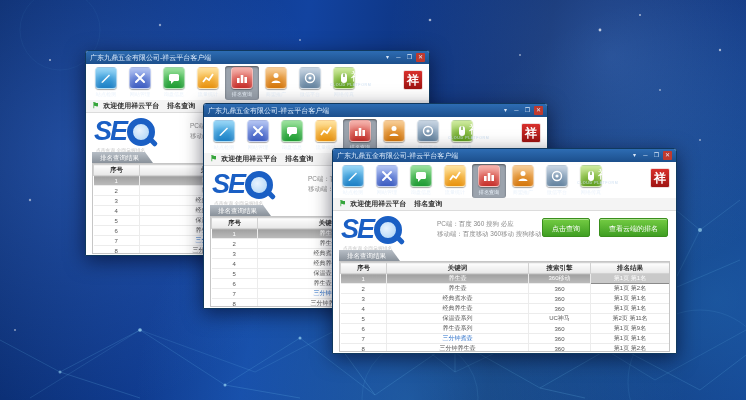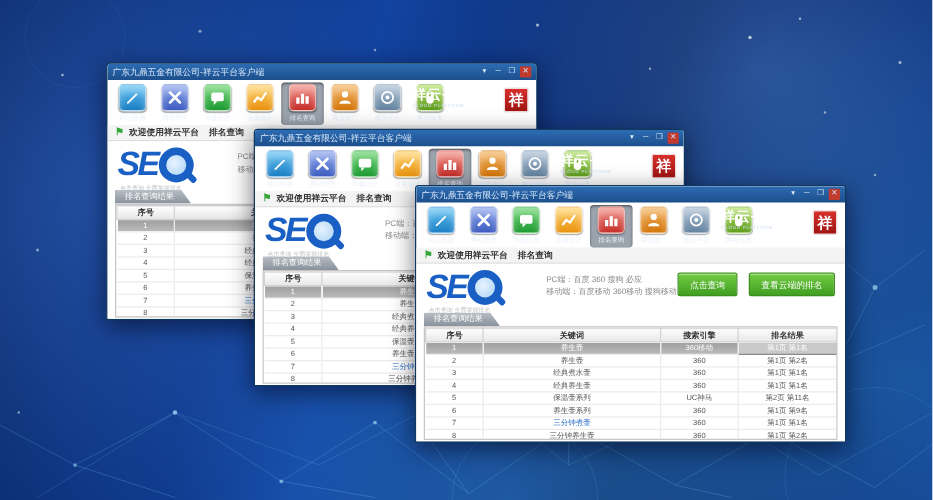--- a/index.html
+++ b/index.html
@@ -42,21 +42,21 @@
   .ic2{background:linear-gradient(#8aa4ec,#3d5cc0);}
   .ic3{background:linear-gradient(#66d26a,#1f9a34);}
   .ic4{background:linear-gradient(#ffd36b,#e8920f);}
   .ic5{background:linear-gradient(#f08a80,#c62f2a);}
   .ic6{background:linear-gradient(#f2b25e,#d4760b);}
   .ic7{background:linear-gradient(#a9bdd2,#64839f);}
   .ic8{background:linear-gradient(#b4e06a,#5f9c1e);}
 
   .brand{position:absolute;right:6px;top:6px;display:flex;align-items:center;gap:4px;}
   .brand-txt{text-align:left;color:#fff;line-height:1;}
-  .brand-name{font-size:11px;font-weight:bold;letter-spacing:1px;display:block;}
+  .brand-name{font-size:11px;font-weight:normal;letter-spacing:1px;display:block;text-align:right;}
   .brand-sub{font-size:6px;transform:scale(.6);transform-origin:left top;display:block;
     color:#cfe0f2;letter-spacing:1px;margin-top:1px;white-space:nowrap;}
   .seal{width:18px;height:18px;background:linear-gradient(#d8302c,#9e1412);border:1px solid #f0dede;
     border-radius:2px;color:#fff;font-size:12px;font-weight:bold;line-height:18px;text-align:center;}
 
   .crumb{height:12px;background:#f4f4f4;border-bottom:1px solid #dcdcdc;
     display:flex;align-items:center;gap:4px;padding:0 6px;font-size:7px;font-weight:bold;color:#333;}
   .flag{color:#35a53a;font-size:8px;line-height:8px;}
   .crumb-page{margin-left:4px;}
 

